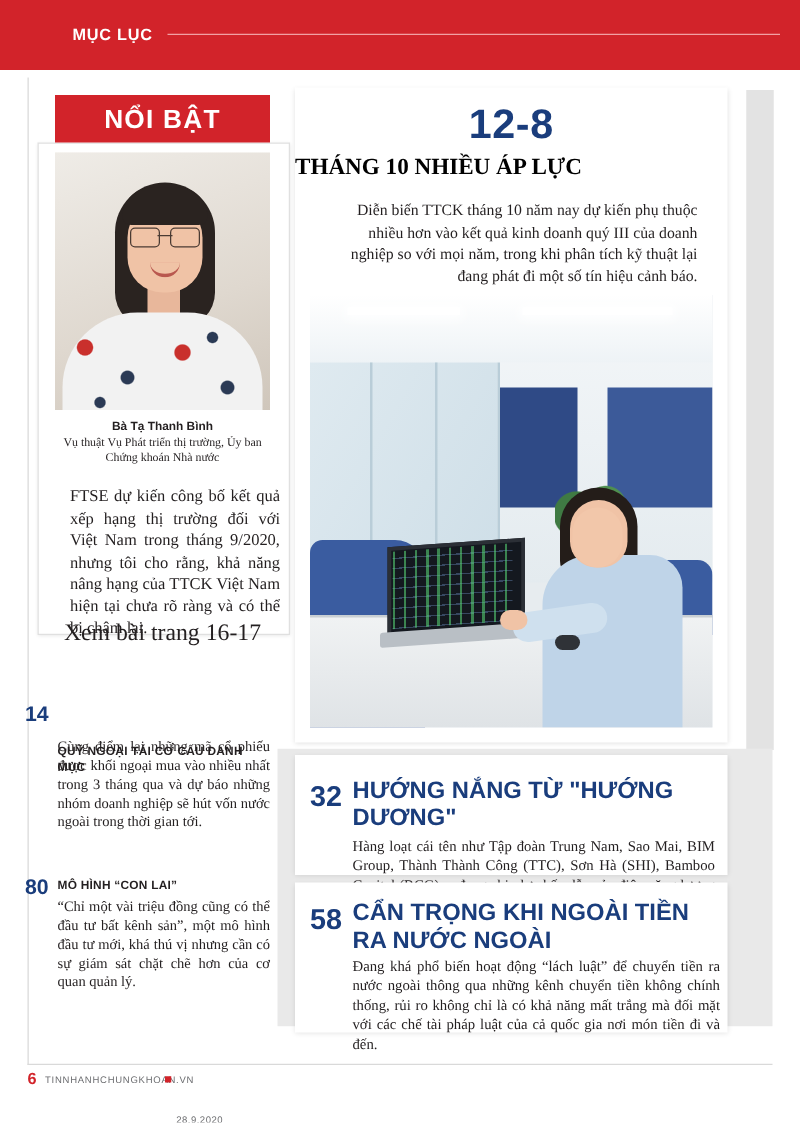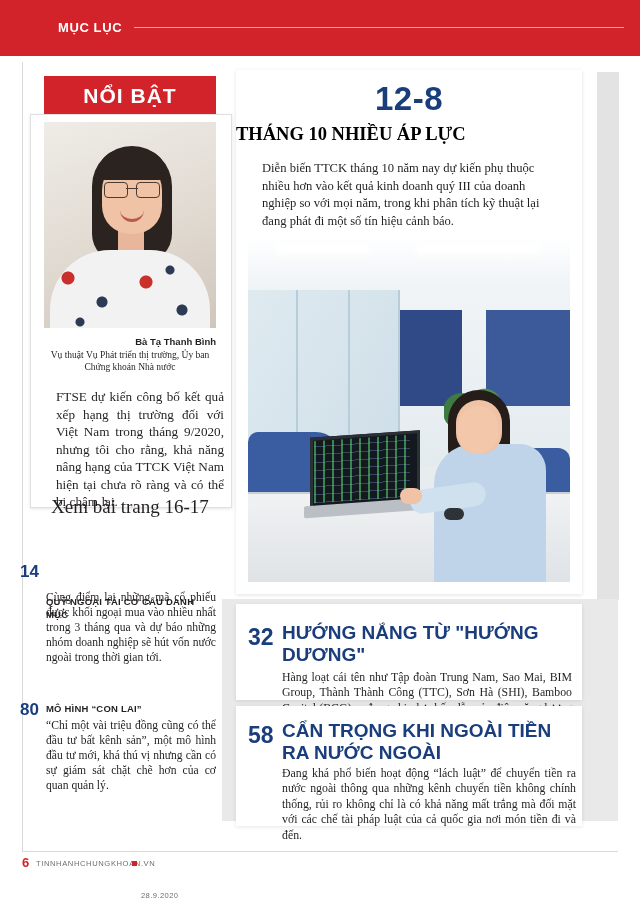--- a/index.html
+++ b/index.html
@@ -153,21 +153,21 @@
     position: absolute; left: 22px; top: 6px; width: 12px; height: 1.4px; background: #4a3b33;
   }
   .portrait .smile {
     position: absolute; left: 76px; top: 88px; width: 24px; height: 9px;
     border-bottom: 3px solid #b9584f; border-radius: 0 0 14px 14px;
   }
 
   .cap-name {
     position: absolute;
     left: 44px; top: 336px; width: 172px;
-    text-align: right;
+    text-align: center;
     font-family: "Liberation Sans", sans-serif;
     font-weight: bold;
     font-size: 9.5px;
     color: #231f20;
   }
   .cap-role {
     position: absolute;
     left: 40px; top: 349px; width: 180px;
     text-align: center;
     font-family: "Liberation Serif", serif;
@@ -248,21 +248,21 @@
     left: 236px; top: 124px; width: 346px;
     text-align: left;
     font-family: Liberation Serif, serif;
     font-weight: bold;
     font-size: 18.5px;
     color: #000000;
   }
   .hero-desc {
     position: absolute;
     left: 262px; top: 160px; width: 296px;
-    text-align: left;
+    text-align: right;
     font-size: 12.6px;
     line-height: 17.5px;
     color: #231f20;
   }
 
   
   .hero-photo {
     position: absolute;
     left: 248px; top: 236px;
     width: 322px; height: 346px;

